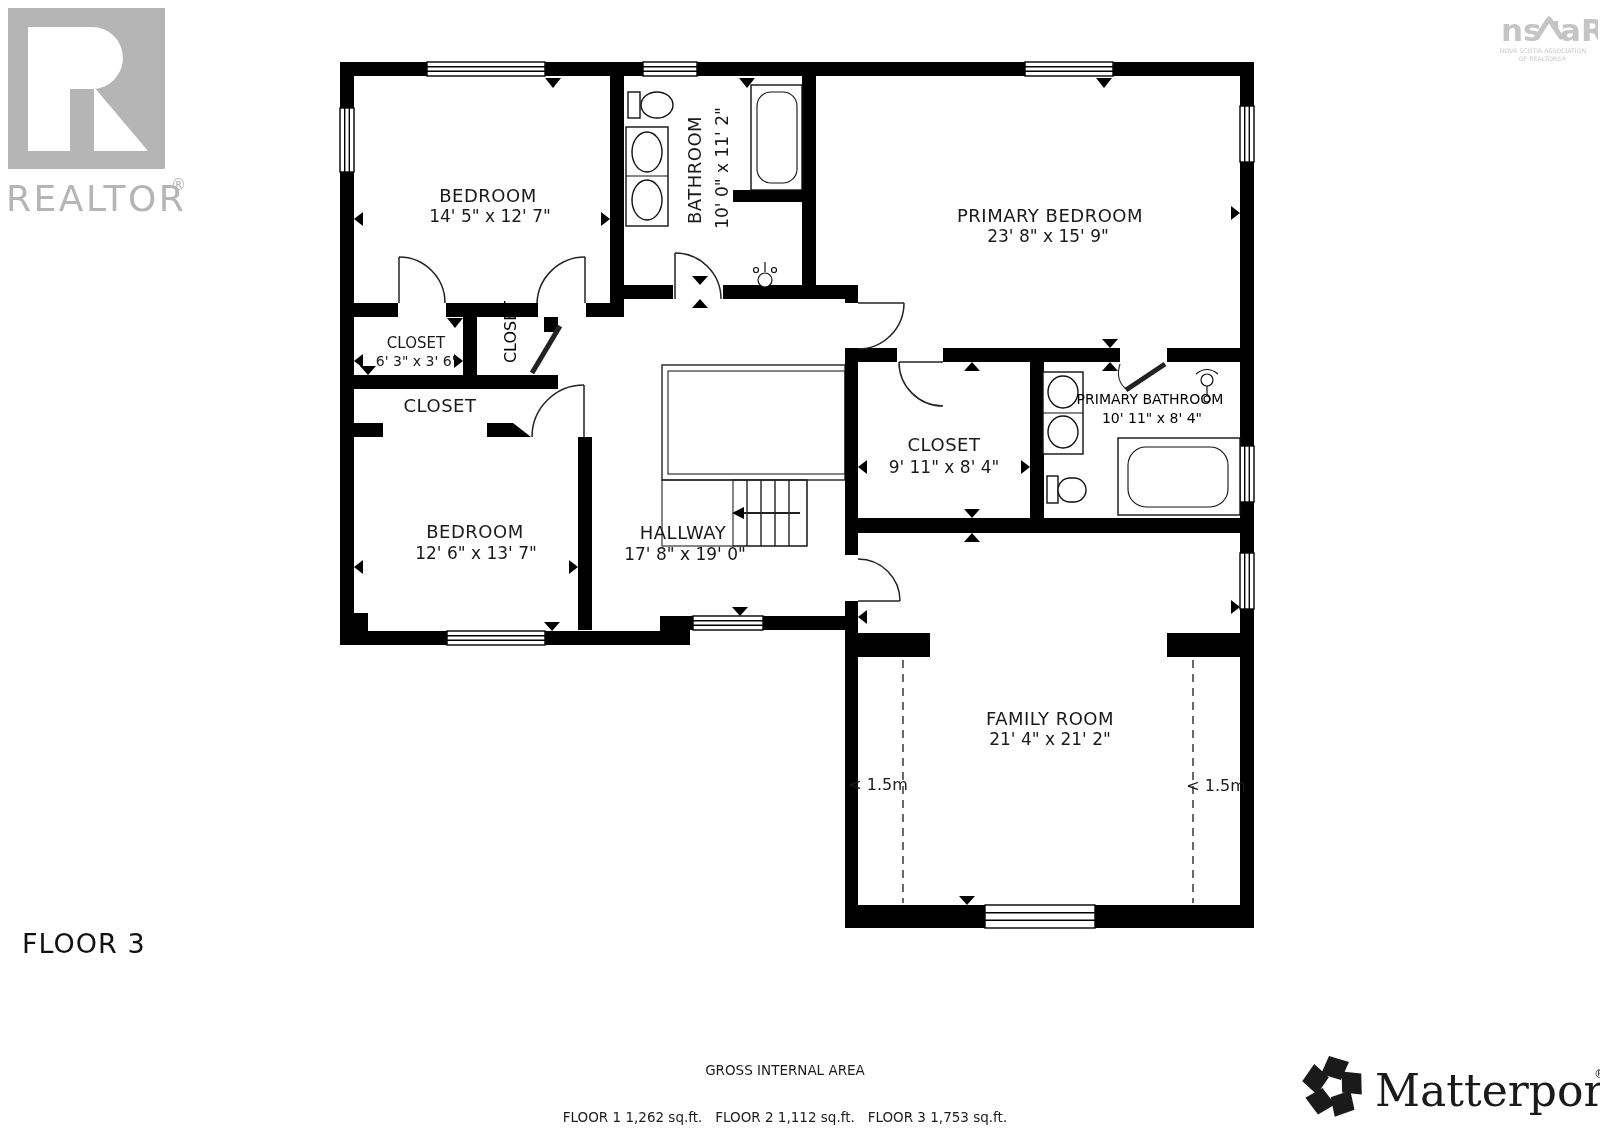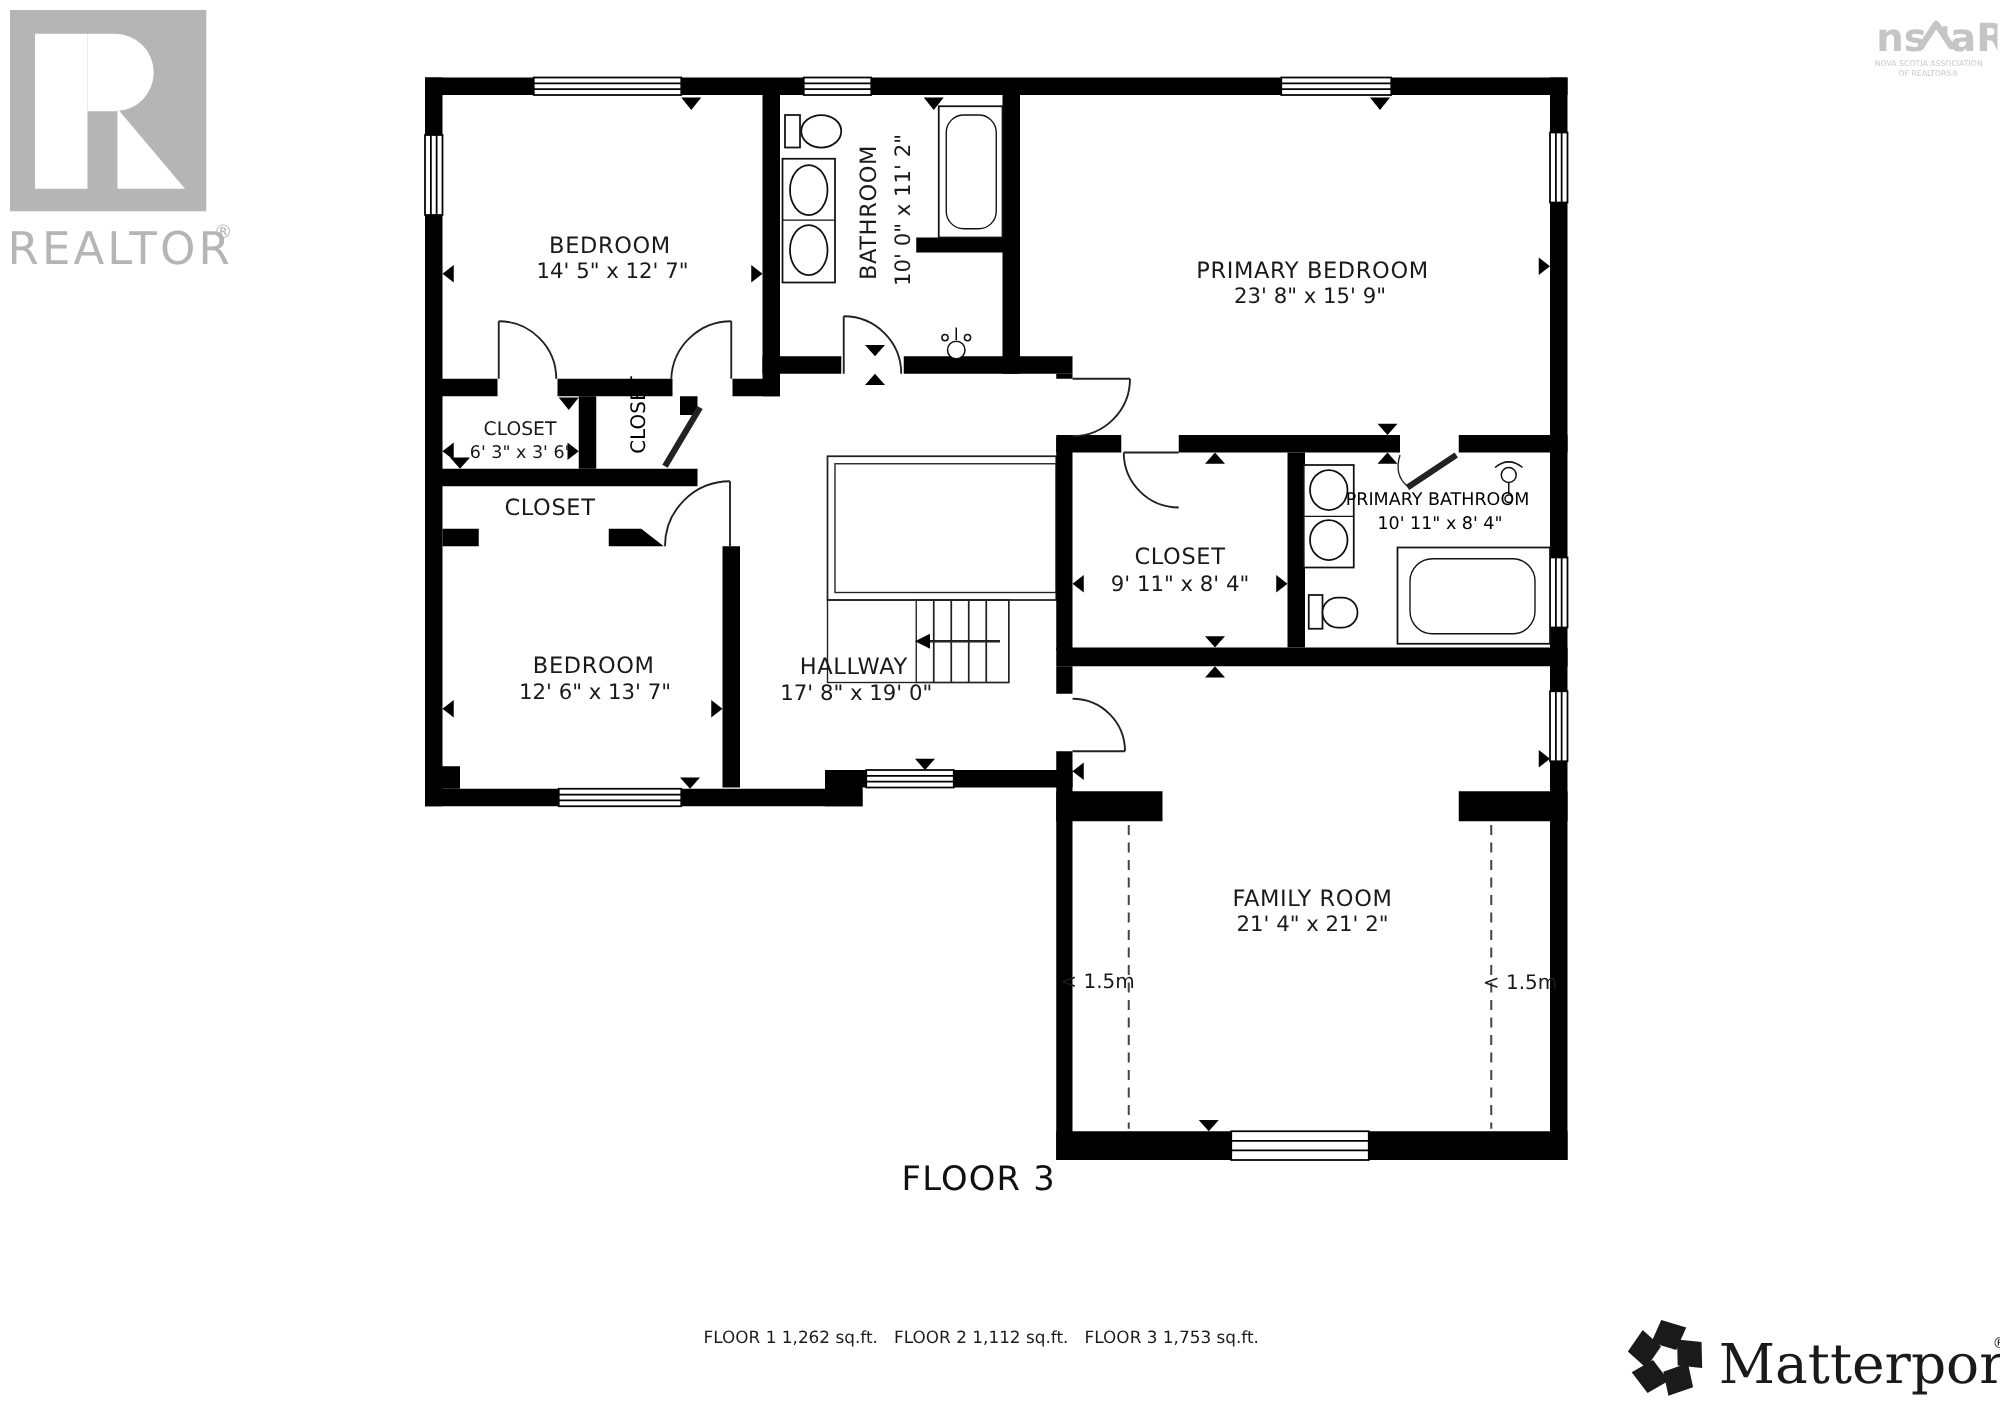--- a/index.html
+++ b/index.html
@@ -5,21 +5,21 @@
   html,body{margin:0;padding:0;}
   body{width:1600px;height:1131px;background:#ffffff;position:relative;overflow:hidden;
        font-family:"DejaVu Sans","Liberation Sans",sans-serif;color:#1a1a1a;}
   .abs{position:absolute;}
   #plan-svg{left:0;top:0;}
   .room-name{font-size:18px;fill:#1a1a1a;letter-spacing:.5px;}
   .room-dims{font-size:17px;fill:#1a1a1a;}
   .room-name-sm{font-size:15px;fill:#1a1a1a;}
   .room-dims-sm{font-size:14px;fill:#1a1a1a;}
   .headroom{font-size:16px;fill:#1a1a1a;}
-  #floor-title{left:0;top:928px;width:1566px;text-align:center;font-size:27px;letter-spacing:1px;color:#111;}
+  #floor-title{left:0;top:928px;width:1566px;text-align:left;font-size:27px;letter-spacing:1px;color:#111;padding-left:22px;}
   #footer{left:0;top:1032px;width:1570px;text-align:center;font-size:13.5px;line-height:15.6px;color:#1c1c1c;white-space:pre;}
   text{font-family:"DejaVu Sans","Liberation Sans",sans-serif;}
   .serif{font-family:"DejaVu Serif","Liberation Serif",serif;}
 </style>
 </head>
 <body>
 
 <svg class="abs" style="left:8px;top:8px;" width="200" height="220" viewBox="0 0 200 220">
   <g>
     <rect x="0" y="0" width="157" height="161" fill="#b5b5b5"></rect>
@@ -292,20 +292,21 @@
     <text class="room-dims" x="1050" y="745">21' 4" x 21' 2"</text>
 
     <text class="headroom" x="878" y="790">&lt; 1.5m</text>
     <text class="headroom" x="1216" y="791">&lt; 1.5m</text>
   </g>
 </svg>
 
 <div id="floor-title" class="abs">FLOOR 3</div>
 
 <div id="footer" class="abs">
+  <div>GROSS INTERNAL AREA</div>
   <div>FLOOR 1 1,262 sq.ft.   FLOOR 2 1,112 sq.ft.   FLOOR 3 1,753 sq.ft.</div>
   
   
   
 </div>
 
 <svg class="abs" style="left:1278px;top:1040px;" width="330" height="95" viewBox="0 0 330 95">
   <g transform="translate(55,47)" fill="#1a1a1a">
     <polygon points="-4,-31 16,-25 8,-7 -12,-13"></polygon>
     <polygon points="-4,-31 16,-25 8,-7 -12,-13" transform="rotate(72)"></polygon>

